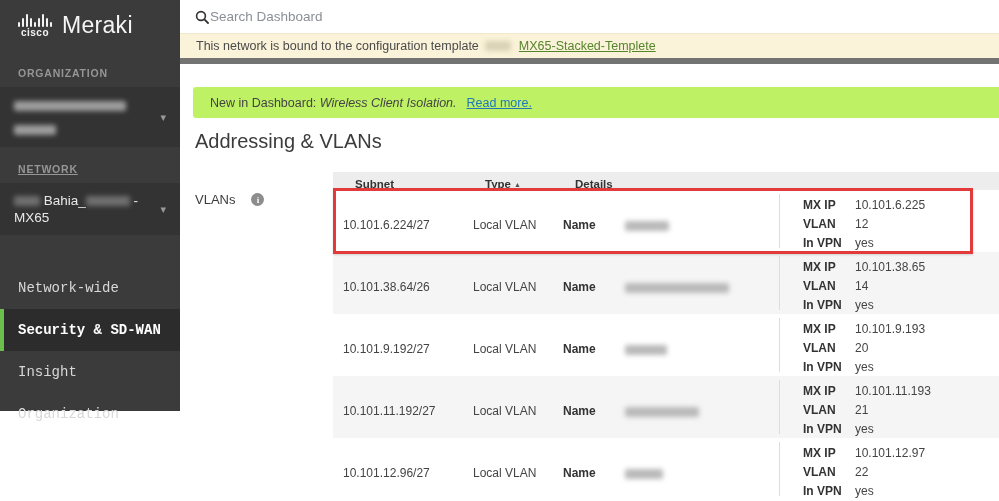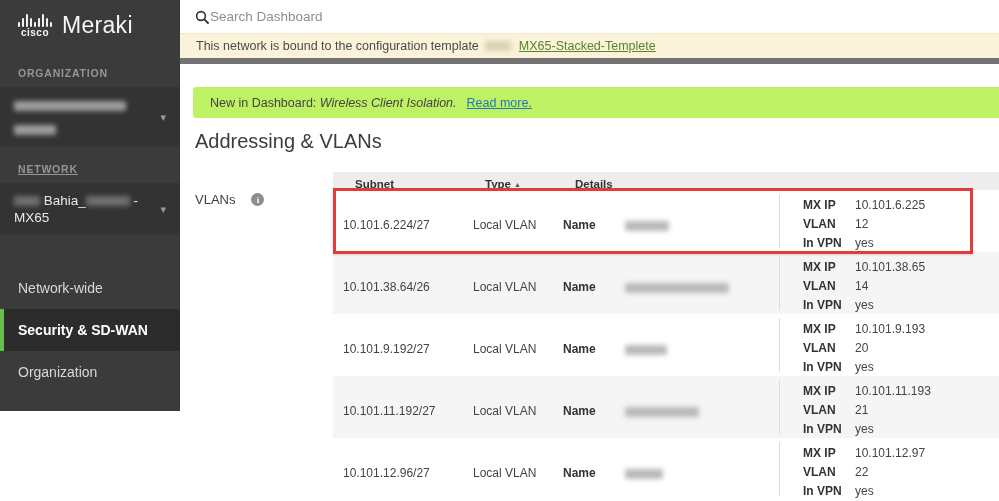--- a/index.html
+++ b/index.html
@@ -21,21 +21,21 @@
   .net-label { margin-top:16px;text-decoration:underline; }
   .selector { position:relative; background:#333333; margin-top:8px; padding:9px 30px 9px 14px; min-height:42px; }
   .selector .caret { position:absolute; right:14px; top:50%; transform:translateY(-50%);
     color:#9a9a9a; font-size:11px; }
   .net-name { font-size:13.5px; color:#e8e8e8; line-height:17px; }
   .redact { display:inline-block; background:#6f6f6f; border-radius:2px; filter:blur(2.5px);
     height:10px; vertical-align:middle; }
   .redact.light { background:#9d9d9d; }
   .nav { margin-top:32px; }
   .nav-item { position:relative; height:42px; display:flex; align-items:center;
-    padding-left:18px; font-size:14px; color:#d8d8d8; cursor:pointer; }
+    padding-left:18px; font-size:14px; color:#d8d8d8; cursor:pointer;font-family:Liberation Mono, monospace; }
   .nav-item.selected { background:#2c2c2c; color:#ffffff; font-weight:bold; }
   .nav-item.selected::before { content:""; position:absolute; left:0; top:0; bottom:0;
     width:4px; background:#6cbe4c; }
 
   
   .main { position:absolute; left:180px; top:0; width:819px; height:501px; background:#fff; }
 
   .topbar { position:absolute; left:0; top:0; width:819px; height:33px; background:#fff;
     display:flex; align-items:center; padding-left:15px; gap:1px; }
   .search-icon svg { display:block; }
@@ -129,20 +129,23 @@
     </div>
 
     <div class="nav">
       <div class="nav-item">
         <span>Network-wide</span>
       </div>
       <div class="nav-item selected">
         <span>Security &amp; SD-WAN</span>
       </div>
       <div class="nav-item">
+        <span>Insight</span>
+      </div>
+      <div class="nav-item">
         <span>Organization</span>
       </div>
     </div>
   </div>
 
   <div class="main">
 
     <div class="topbar">
       <span class="search-icon">
         <svg width="14" height="14" viewBox="0 0 14 14">

